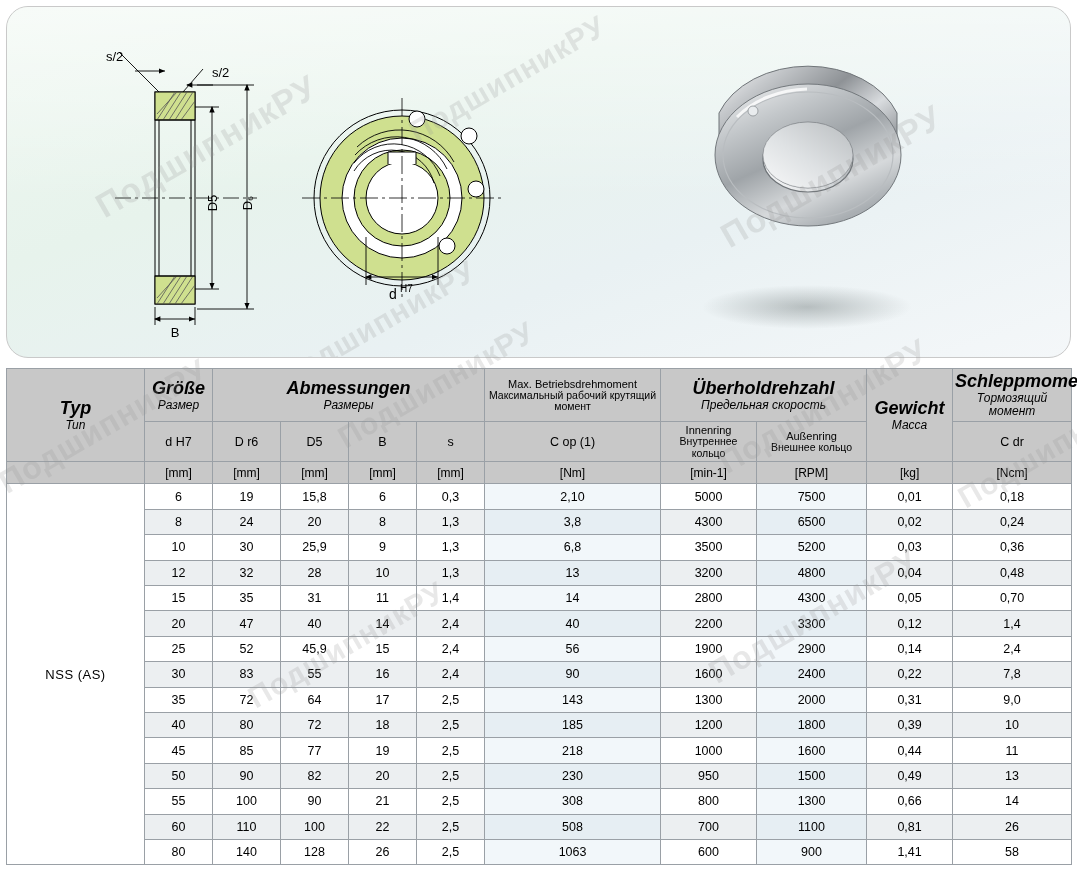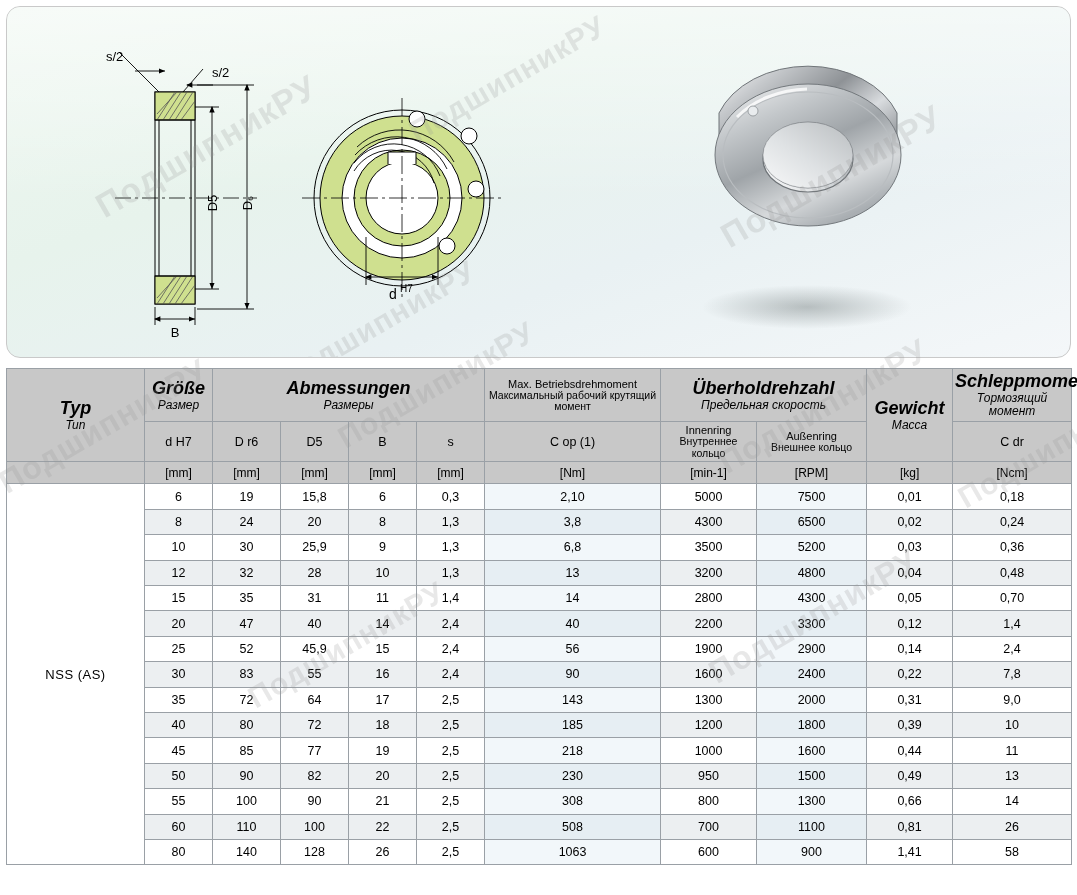--- a/index.html
+++ b/index.html
@@ -10,21 +10,21 @@
     font-family: "Liberation Sans", sans-serif;
     overflow: hidden;
   }
 
   
   #illustration-panel {
     position: relative;
     margin: 6px 6px 0 6px;
     height: 352px;
     border: 1px solid #c9c9c9;
-    border-radius: 14px;
+    border-radius: 22px;
     background: linear-gradient(160deg, #eef7f0 0%, #e7f3ec 35%, #e9f1f3 65%, #f4f7f9 100%);
     overflow: hidden;
   }
   #illustration-panel .gloss {
     position: absolute; left: 0; top: 0; width: 100%; height: 55%;
     background: linear-gradient(180deg, rgba(255,255,255,.55), rgba(255,255,255,0));
     pointer-events: none;
   }
 
   .wm {

